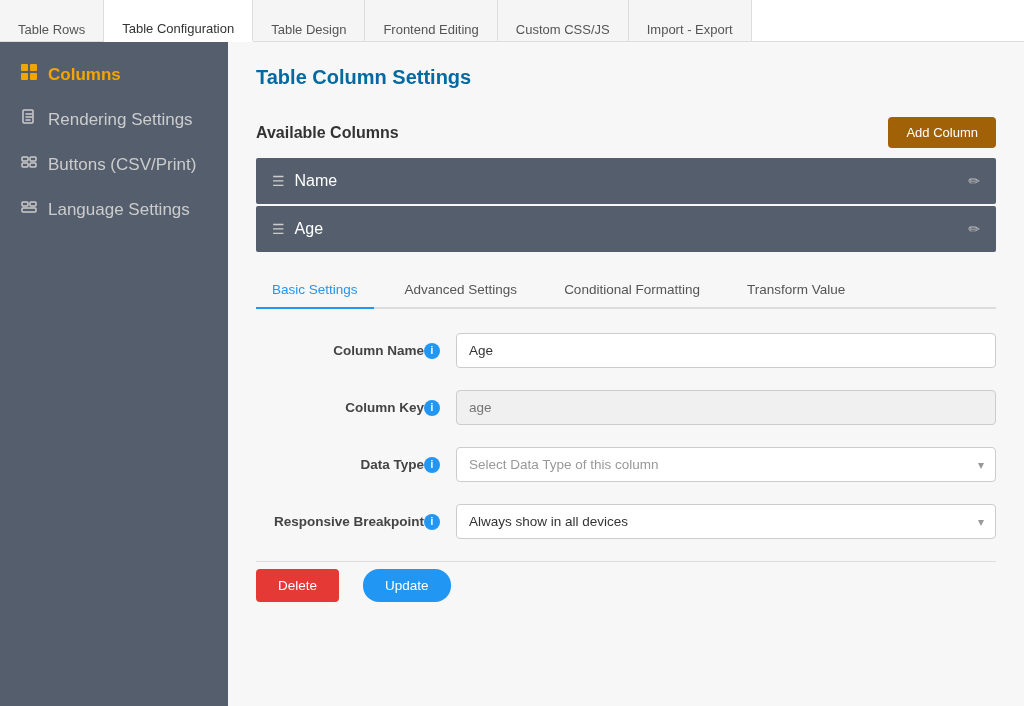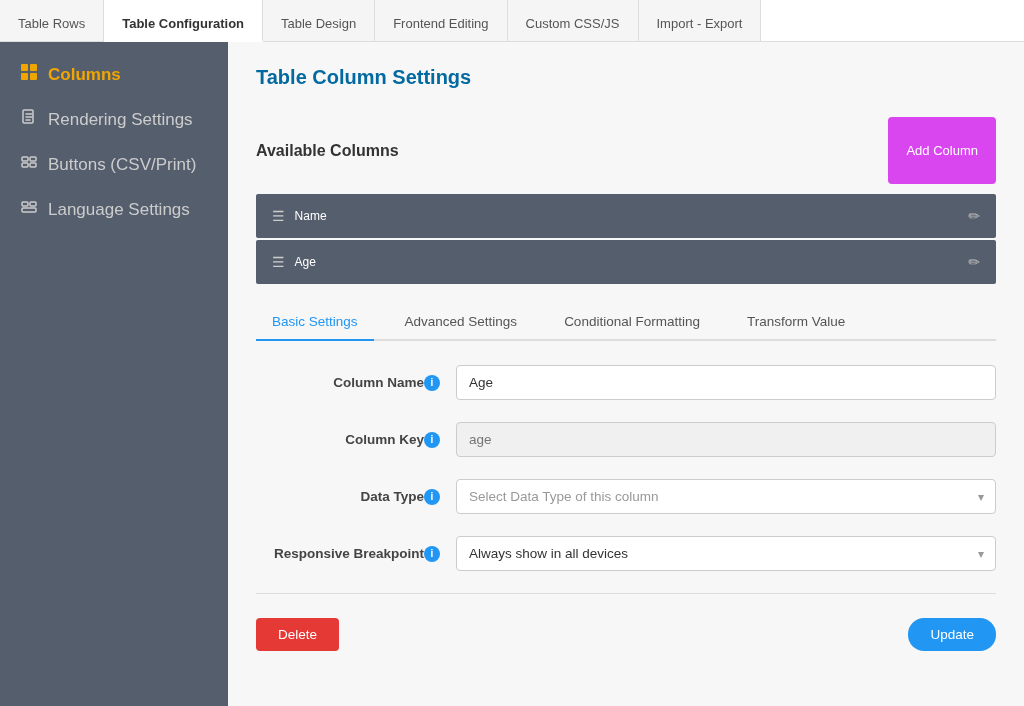--- a/index.html
+++ b/index.html
@@ -6,34 +6,34 @@
     body { font-family: -apple-system, BlinkMacSystemFont, 'Segoe UI', Arial, sans-serif; font-size: 14px; background: #f0f0f0; color: #333; }
 
     
     .top-tabs {
       display: flex;
       background: #fff;
       border-bottom: 1px solid #ddd;
       height: 42px;
     }
     .top-tab {
-      padding: 16px 18px;
-      display: flex;
-      align-items: flex-start;
+      padding: 4px 18px;
+      display: flex;
+      align-items: flex-end;
       cursor: pointer;
       border-right: 1px solid #ddd;
       font-size: 13px;
       color: #555;
       white-space: nowrap;
       background: #f5f5f5;
     }
     .top-tab.active {
       background: #fff;
       color: #333;
-      font-weight: 700;
+      font-weight: 400;
       border-bottom: 2px solid #fff;
       margin-bottom: -1px;
     }
     .top-tab:first-child { border-left: none; }
 
     
     .main-layout {
       display: flex;
       height: calc(706px - 42px);
     }
@@ -83,24 +83,24 @@
       align-items: center;
       justify-content: space-between;
       margin-bottom: 10px;
     }
     .section-title {
       font-size: 16px;
       font-weight: 600;
       color: #333;
     }
     .add-column-btn {
-      background: #d946ef;
+      background: #a16207;
       color: #fff;
       border: none;
-      padding: 26px 18px;
+      padding: 8px 18px;
       border-radius: 4px;
       font-size: 13px;
       cursor: pointer;
       font-weight: 500;
     }
 
     
     .column-row {
       background: #555e6d;
       color: #fff;
@@ -111,21 +111,21 @@
       border-radius: 2px;
       cursor: pointer;
       justify-content: space-between;
     }
     .column-row-left {
       display: flex;
       align-items: center;
       gap: 10px;
     }
     .column-row .hamburger { font-size: 14px; color: #ccc; }
-    .column-row .col-name { font-size: 12px; }
+    .column-row .col-name { font-size: 16px; }
     .column-row .edit-icon { font-size: 14px; color: #bbb; cursor: pointer; }
 
     
     .settings-tabs {
       display: flex;
       border-bottom: 2px solid #ddd;
       margin-top: 20px;
       margin-bottom: 24px;
       gap: 15px;
     }
@@ -210,23 +210,23 @@
       top: 50%;
       transform: translateY(-50%);
       pointer-events: none;
       color: #999;
       font-size: 12px;
     }
 
     
     .form-footer {
       display: flex;
-      justify-content: space-between;
-      gap: 18px;
-      padding-top: 24px;
+      justify-content: flex-start;
+      gap: 24px;
+      padding-top: 7px;
       border-top: 1px solid #ddd;
       margin-top: 10px;
     }
     .btn-delete {
       background: #e53935;
       color: #fff;
       border: none;
       padding: 9px 22px;
       border-radius: 4px;
       font-size: 13.5px;

